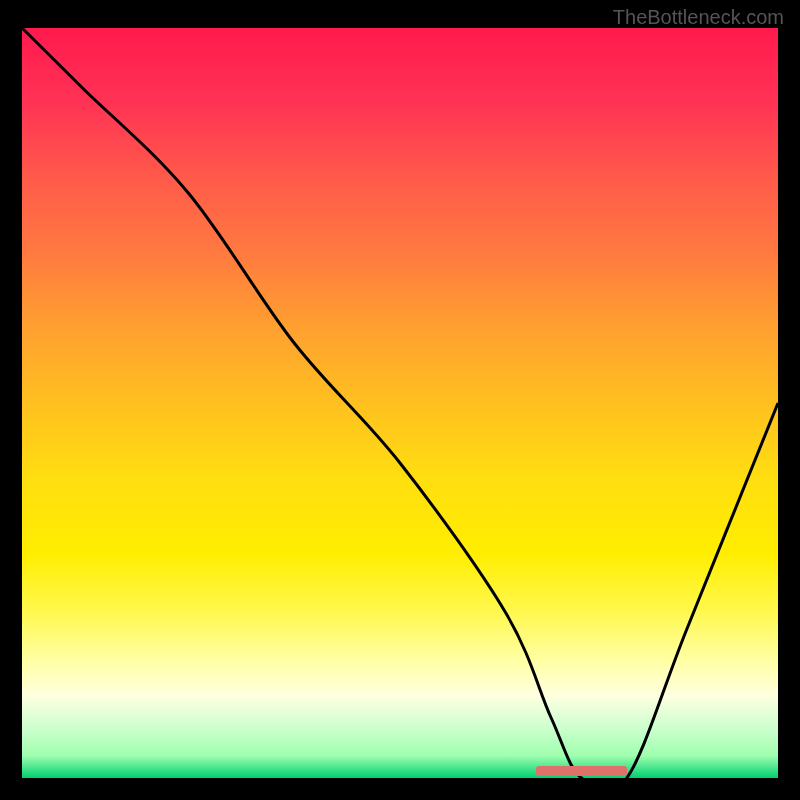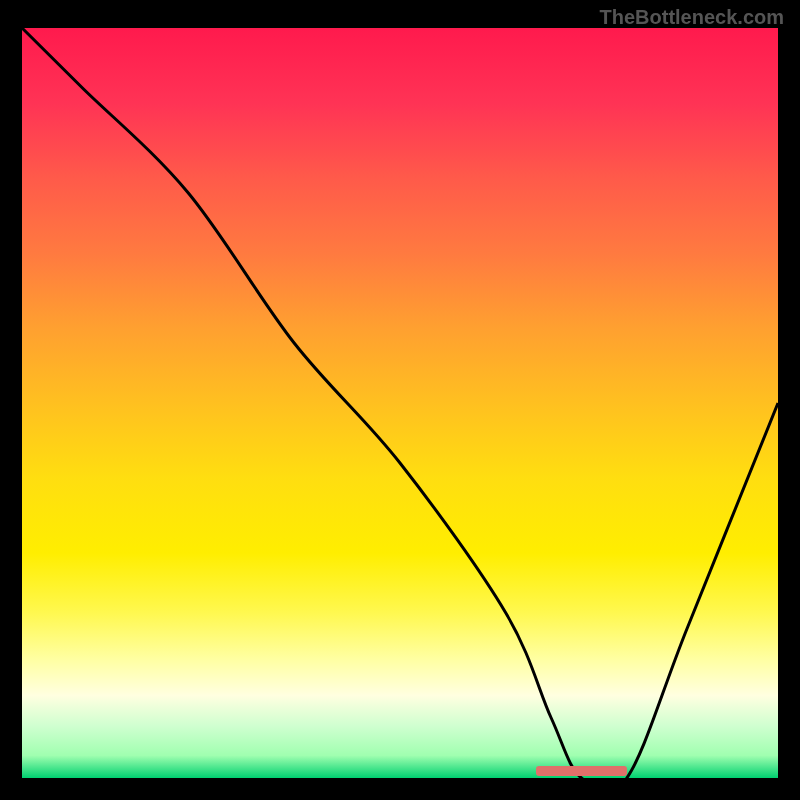--- a/index.html
+++ b/index.html
@@ -10,21 +10,21 @@
     background: #000;
     font-family: Arial, sans-serif;
     position: relative;
   }
   .watermark {
     position: absolute;
     top: 6px;
     right: 16px;
     color: #555;
     font-size: 20px;
-    font-weight: bold;
+    font-weight: normal;
     z-index: 10;
   }
   .chart-area {
     position: absolute;
     left: 22px;
     top: 28px;
     width: 756px;
     height: 750px;
     background: linear-gradient(to bottom,
       #ff1a4d 0%,

